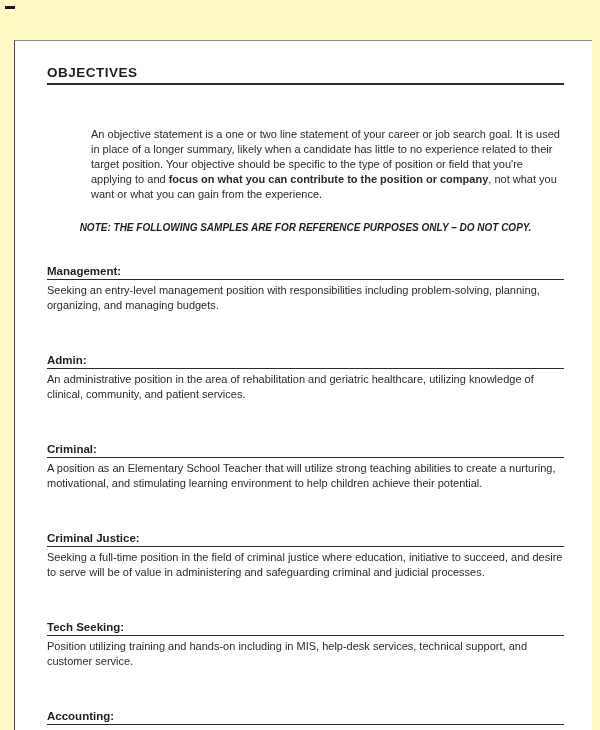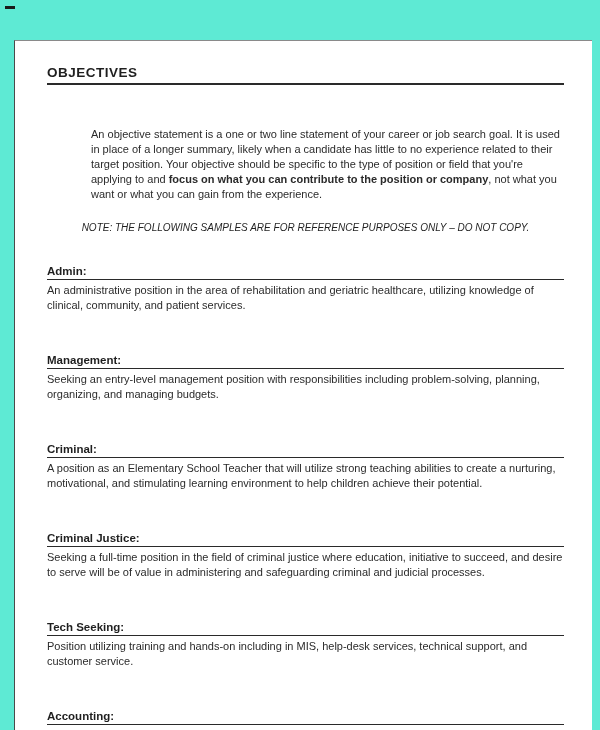--- a/index.html
+++ b/index.html
@@ -5,21 +5,21 @@
   html, body {
     margin: 0;
     padding: 0;
     background: #ececec;
     font-family: "Liberation Sans", "DejaVu Sans", sans-serif;
   }
   .viewport {
     position: relative;
     width: 600px;
     height: 730px;
-    background: #5eead4;
+    background: #fef9c3;
     overflow: hidden;
   }
   .scan-artifact {
     position: absolute;
     left: 5px;
     top: 6px;
     width: 10px;
     height: 3px;
     background: #1a1a1a;
   }
@@ -54,21 +54,21 @@
     color: #2b2b2b;
     margin-left: 44px;
   }
   .intro .bold-run {
     font-weight: bold;
   }
   .note {
     margin-top: 20px;
     text-align: center;
     font-size: 10px;
-    font-weight: normal;
+    font-weight: bold;
     font-style: italic;
     color: #1f1f1f;
   }
   .sections {
     margin-top: 32px;
   }
   .section {
     margin-top: 0;
   }
   .section + .section {
@@ -101,27 +101,27 @@
 
       <h1 class="doc-title">OBJECTIVES</h1>
 
       <p class="intro"><span>An objective statement is a one or two line statement of your career or job search goal. It is used in place of a longer summary, likely when a candidate has little to no experience related to their target position. Your objective should be specific to the type of position or field that you're applying to and </span><span class="bold-run">focus on what you can contribute to the position or company</span><span>, not what you want or what you can gain from the experience.</span></p>
 
       <p class="note">NOTE: THE FOLLOWING SAMPLES ARE FOR REFERENCE PURPOSES ONLY – DO NOT COPY.</p>
 
       <div class="sections">
 
         <div class="section">
-          <h2 class="section-heading">Admin:</h2>
-          <p class="section-body">An administrative position in the area of rehabilitation and geriatric healthcare, utilizing knowledge of clinical, community, and patient services.</p>
+          <h2 class="section-heading">Management:</h2>
+          <p class="section-body">Seeking an entry-level management position with responsibilities including problem-solving, planning, organizing, and managing budgets.</p>
         </div>
 
         <div class="section">
-          <h2 class="section-heading">Management:</h2>
-          <p class="section-body">Seeking an entry-level management position with responsibilities including problem-solving, planning, organizing, and managing budgets.</p>
+          <h2 class="section-heading">Admin:</h2>
+          <p class="section-body">An administrative position in the area of rehabilitation and geriatric healthcare, utilizing knowledge of clinical, community, and patient services.</p>
         </div>
 
         <div class="section">
           <h2 class="section-heading">Criminal:</h2>
           <p class="section-body">A position as an Elementary School Teacher that will utilize strong teaching abilities to create a nurturing, motivational, and stimulating learning environment to help children achieve their potential.</p>
         </div>
 
         <div class="section">
           <h2 class="section-heading">Criminal Justice:</h2>
           <p class="section-body">Seeking a full-time position in the field of criminal justice where education, initiative to succeed, and desire to serve will be of value in administering and safeguarding criminal and judicial processes.</p>

